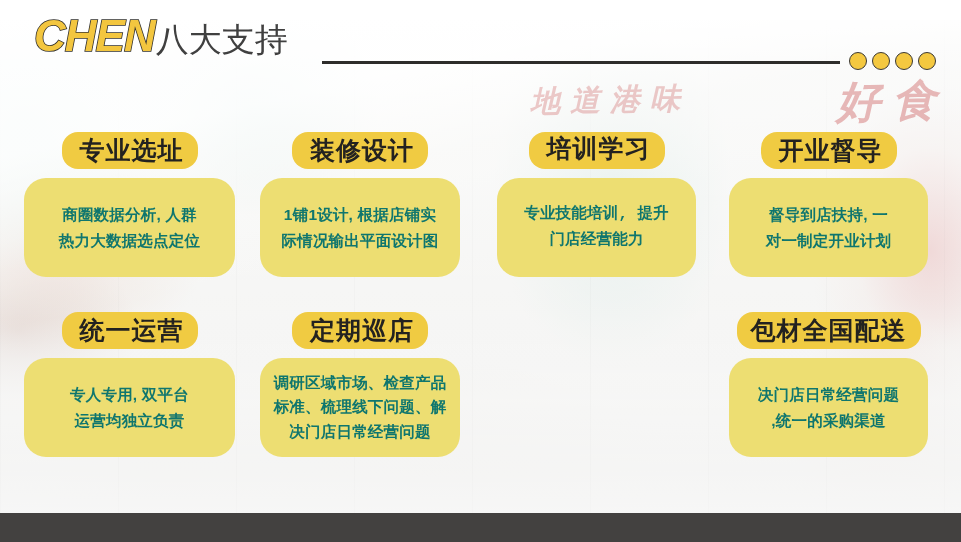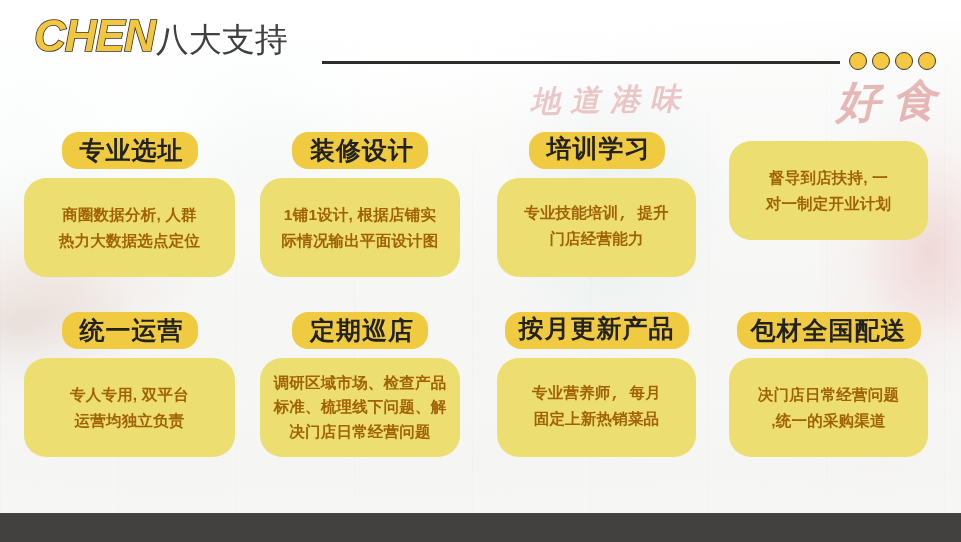--- a/index.html
+++ b/index.html
@@ -136,21 +136,21 @@
     border-radius:22px;
     min-height:99px;
     display:flex;align-items:center;justify-content:center;
     box-sizing:border-box;
     padding:8px 12px;
   }
   .card-body p{
     margin:0;
     font-size:15.5px;
     font-weight:700;
-    color:#a16207;
+    color:#0f766e;
     line-height:1.62;
     text-align:center;
     letter-spacing:.2px;
   }
 
   
   .col-1{left:24px;width:211px;}
   .col-2{left:260px;width:200px;}
   .col-3{left:497px;width:199px;font-family:Liberation Mono, monospace;}
   .col-4{left:729px;width:199px;}
@@ -221,20 +221,23 @@
         </div>
         <div class="card-body">
           <p>
             <span>专业技能培训, 提升</span><br>
             <span>门店经营能力</span>
           </p>
         </div>
       </div>
 
       <div class="card col-4">
+        <div class="card-head">
+          <span>开业督导</span>
+        </div>
         <div class="card-body">
           <p>
             <span>督导到店扶持, 一</span><br>
             <span>对一制定开业计划</span>
           </p>
         </div>
       </div>
 
     </div>
 
@@ -258,31 +261,20 @@
         </div>
         <div class="card-body">
           <p>
             <span>调研区域市场、检查产品</span><br>
             <span>标准、梳理线下问题、解</span><br>
             <span>决门店日常经营问题</span>
           </p>
         </div>
       </div>
 
-      <div class="card col-3">
-        <div class="card-head">
-          <span>按月更新产品</span>
-        </div>
-        <div class="card-body">
-          <p>
-            <span>专业营养师, 每月</span><br>
-            <span>固定上新热销菜品</span>
-          </p>
-        </div>
-      </div>
 
       <div class="card col-4">
         <div class="card-head">
           <span>包材全国配送</span>
         </div>
         <div class="card-body">
           <p>
             <span>决门店日常经营问题</span><br>
             <span>,统一的采购渠道</span>
           </p>

